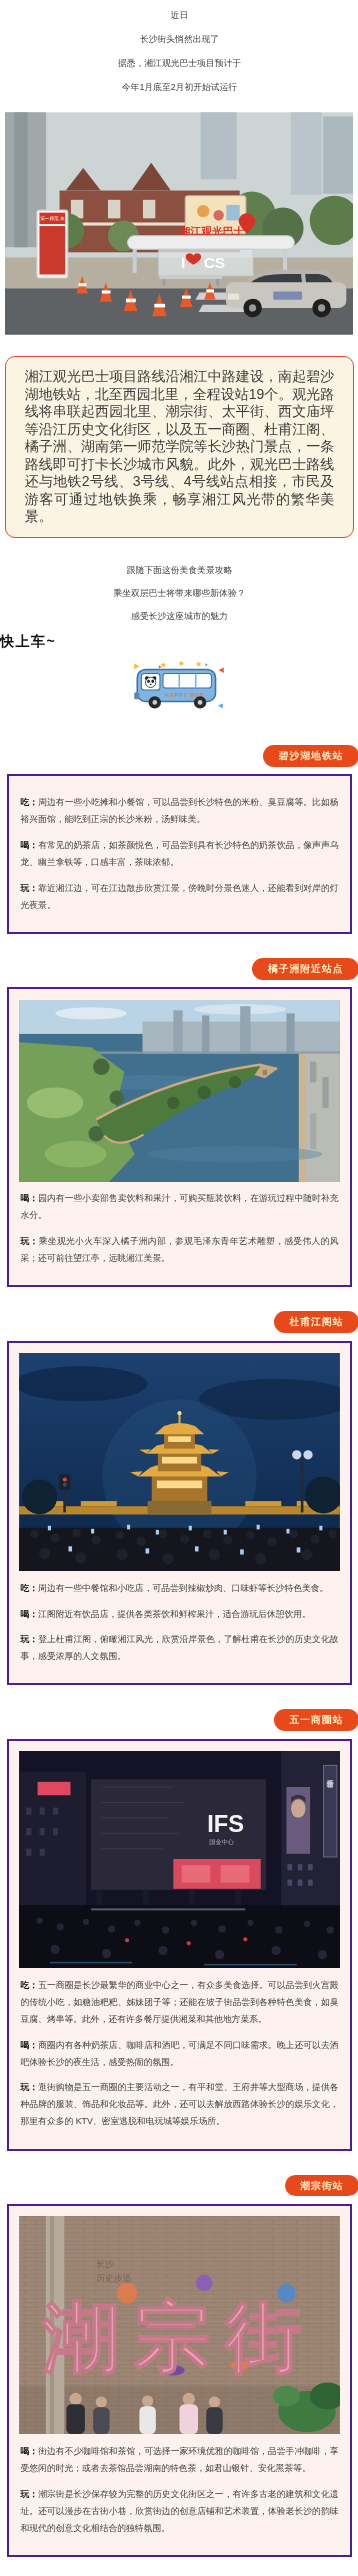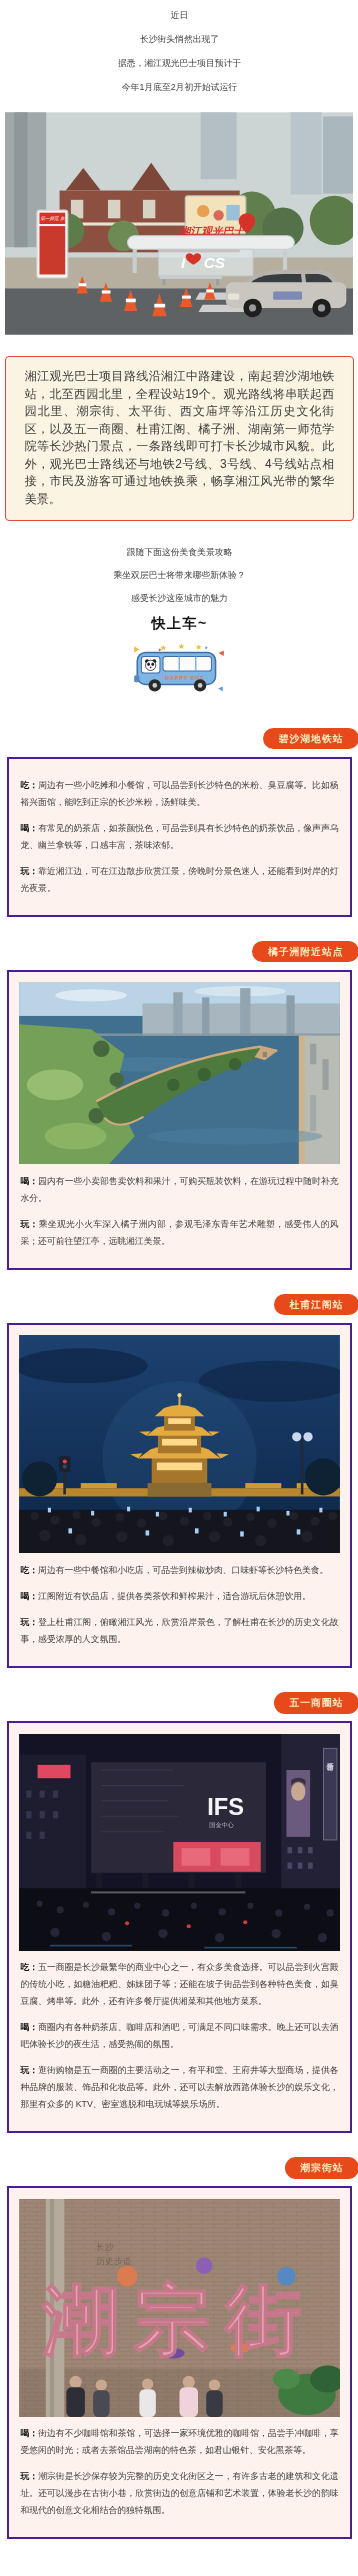--- a/index.html
+++ b/index.html
@@ -4,28 +4,28 @@
 <style>
   html,body{margin:0;padding:0;background:#ffffff;}
   body{width:359px;font-family:"Liberation Sans","DejaVu Sans",sans-serif;padding-bottom:4.1px;}
   svg{display:block;}
   svg text{font-family:"Liberation Sans","DejaVu Sans",sans-serif;}
   .vt{writing-mode:vertical-rl;text-orientation:upright;}
 
   .intro{padding-top:3.1px;}
   .intro p{margin:0;height:24px;line-height:24px;text-align:center;font-size:8.8px;color:#404040;}
 
-  .main-photo{margin:13.4px 5.2px 0;font-style:italic;}
-
-  .summary-box{margin:20.6px 5.2px 0;background:#fcf4e2;border:1px solid #e5483b;border-radius:4px;
-    padding:11.3px 18.5px;font-size:12px;line-height:17.5px;color:#3c3c3c;text-align:justify;}
+  .main-photo{margin:13.4px 5.2px 0;}
+
+  .summary-box{margin:20.6px 5.2px 0;background:#fcf4e2;border:1px solid #e5483b;border-radius:10px;
+    padding:11.3px 18.5px;font-size:14px;line-height:17.5px;color:#3c3c3c;text-align:justify;}
 
   .teaser{margin-top:20.6px;}
   .teaser p{margin:0;height:23px;line-height:23px;text-align:center;font-size:8.8px;color:#404040;}
-  .board{margin:5.2px 0 2.1px;text-align:center;font-size:14px;font-weight:bold;color:#141414;letter-spacing:1.5px;}
+  .board{margin:5.2px 0 2.1px;font-size:14px;font-weight:bold;color:#141414;letter-spacing:1.5px;}
   .sticker{display:flex;justify-content:center;margin-top:3.1px;}
 
   .btn-row{display:flex;justify-content:flex-end;margin:24px 0 7.7px;}
   .station-btn{background:#e8491b;color:#ffeec0;font-size:9.8px;font-weight:bold;padding:0 15.5px;
     height:21.6px;line-height:21.6px;border-radius:12.4px;letter-spacing:1px;cursor:pointer;}
 
   .station-box{margin:0 7.2px;background:#fdf2ed;border:2px solid #4c1d95;padding:9.3px 10.3px;}
   .station-box .photo{margin:1px 0 4.1px;}
   .entry{font-size:8.8px;line-height:17px;color:#3c3c3c;margin:8.8px 1px;text-align:justify;}
   .entry b{color:#161616;}

